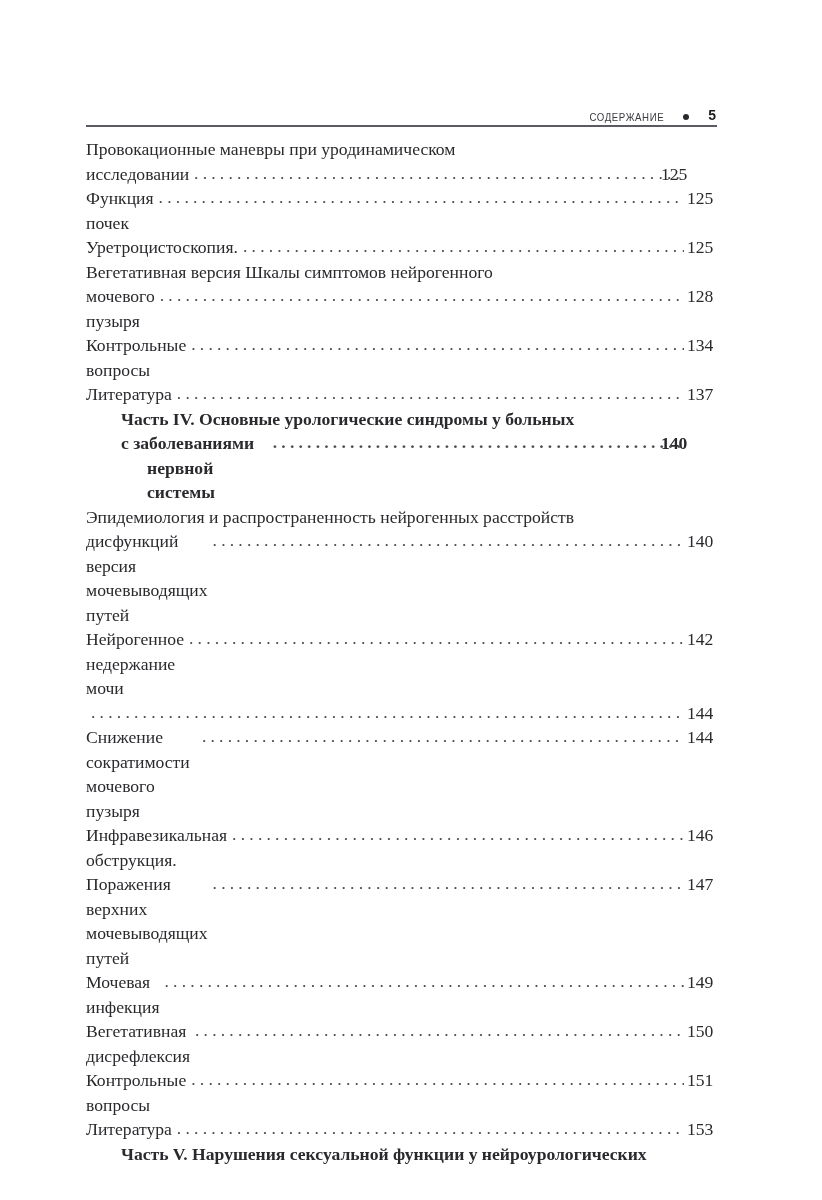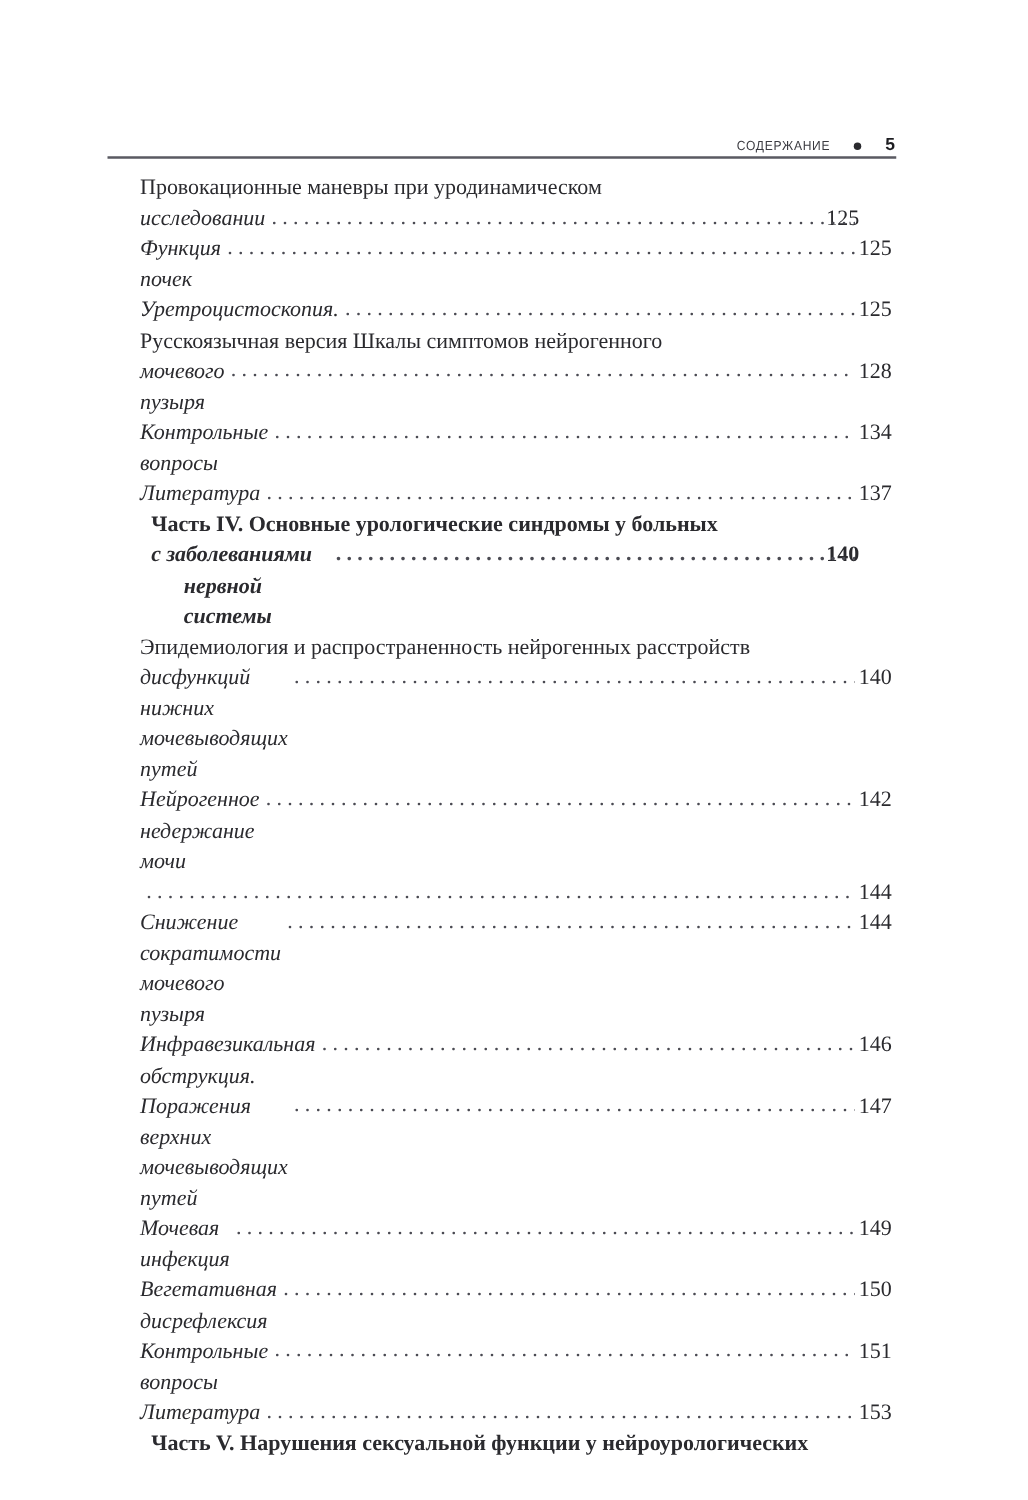--- a/index.html
+++ b/index.html
@@ -83,33 +83,32 @@
   .toc-entry {
     position: relative;
     font-size: 17.6px;
     line-height: 24.5px;
     color: #2a2a2e;
     padding-left: 0;
   }
 
   
   .lvl-part   { margin-left: 0px;  padding-left: 26px; text-indent: -26px; font-weight: 700; }
-  .lvl-1      { margin-left: 26px; padding-left: 0px;  text-indent: 0px; }
-  .lvl-1-hang { margin-left: 26px; padding-left: 26px; text-indent: -26px; }
+  .lvl-1      { padding-left: 0px;  text-indent: 0px; }
+  .lvl-1-hang { padding-left: 26px; text-indent: -26px; }
 
   
   .row {
     display: flex;
     align-items: baseline;
     width: 100%;
   }
   .row .label {
     flex: 0 1 auto;
     white-space: pre-wrap;
-    font-style: italic;
   }
   .row .leader {
     flex: 1 1 auto;
     overflow: hidden;
     white-space: nowrap;
     margin: 0 3px 0 5px;
     color: #4a4a52;
     font-size: 17.6px;
     letter-spacing: 4.2px;
     transform: translateY(-1px);
@@ -158,21 +157,21 @@
         </div>
       </div>
       <div class="toc-entry lvl-1">
         <div class="row">
           <span class="label">Уретроцистоскопия.</span>
           <span class="leader">................................................................................................................................................................</span>
           <span class="pageno">125</span>
         </div>
       </div>
       <div class="toc-entry lvl-1">
-        <div class="wrap-line">Русскоязычная версия Шкалы симптомов нейрогенного</div>
+        <div class="wrap-line">Вегетативная версия Шкалы симптомов нейрогенного</div>
         <div class="row">
           <span class="label">мочевого пузыря</span>
           <span class="leader">................................................................................................................................................................</span>
           <span class="pageno">128</span>
         </div>
       </div>
       <div class="toc-entry lvl-1">
         <div class="row">
           <span class="label">Контрольные вопросы</span>
           <span class="leader">................................................................................................................................................................</span>
@@ -190,21 +189,21 @@
         <div class="wrap-line">Часть IV. Основные урологические синдромы у больных</div>
         <div class="row">
           <span class="label">с заболеваниями нервной системы</span>
           <span class="leader">................................................................................................................................................................</span>
           <span class="pageno">140</span>
         </div>
       </div>
       <div class="toc-entry lvl-1">
         <div class="wrap-line">Эпидемиология и распространенность нейрогенных расстройств</div>
         <div class="row">
-          <span class="label">дисфункций нижних мочевыводящих путей</span>
+          <span class="label">дисфункций версия мочевыводящих путей</span>
           <span class="leader">................................................................................................................................................................</span>
           <span class="pageno">140</span>
         </div>
       </div>
       <div class="toc-entry lvl-1">
         <div class="row">
           <span class="label">Нейрогенное недержание мочи</span>
           <span class="leader">................................................................................................................................................................</span>
           <span class="pageno">142</span>
         </div>

